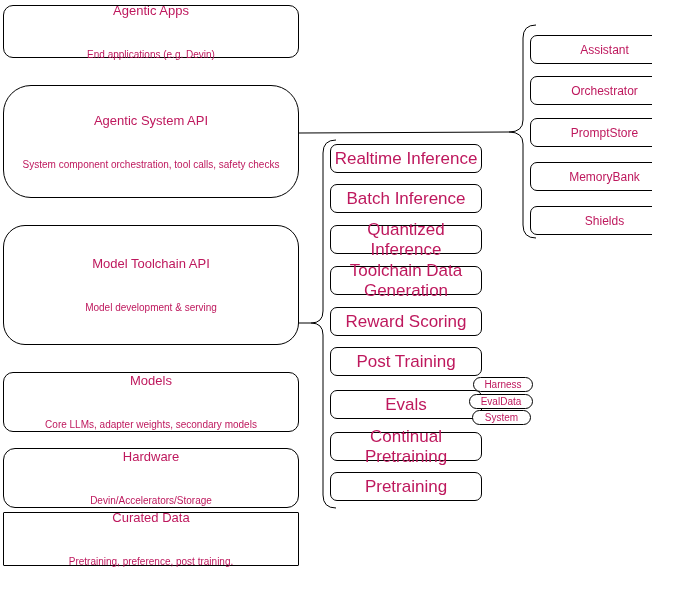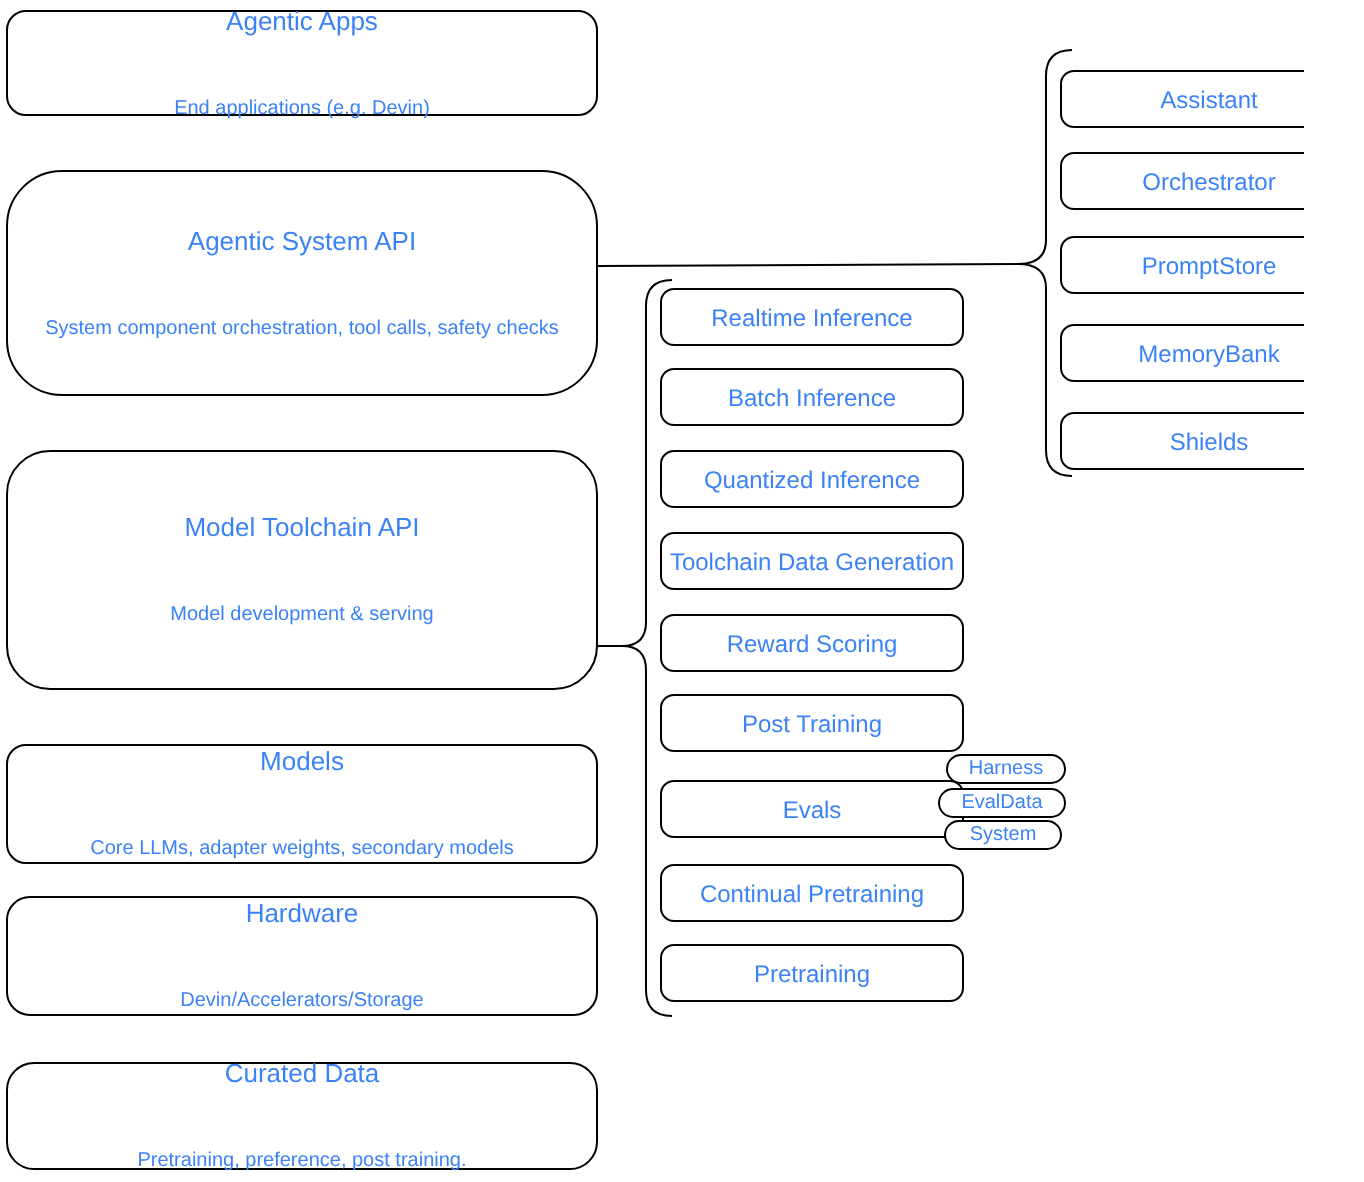--- a/index.html
+++ b/index.html
@@ -2,21 +2,21 @@
 <html><head>
 <meta charset="utf-8">
 <style>
   html, body { margin: 0; padding: 0; background: #ffffff; }
   .canvas {
     position: relative;
     width: 652px;
     height: 591px;
     background: #ffffff;
     font-family: "Liberation Sans", sans-serif;
-    color: #3b82f6;
+    color: #be185d;
     overflow: hidden;
   }
   .overlay {
     position: absolute;
     left: 0; top: 0;
     width: 682px; height: 591px;
     z-index: 1;
   }
   .node {
     position: absolute;
@@ -29,21 +29,21 @@
     justify-content: center;
     text-align: center;
     z-index: 2;
   }
   .lbox { left: 3px; width: 296px; }
   .lbox .t { font-size: 13px; line-height: 17px; }
   .lbox .s { font-size: 10px; line-height: 15px; margin-top: 28px; }
   .mbox {
     left: 330px; width: 152px; height: 29px;
     border-radius: 7px;
-    font-size: 12px;
+    font-size: 17px;
     justify-content: center;
   }
   .rbox {
     left: 530px; width: 149px; height: 29px;
     border-radius: 7px;
     font-size: 12px;
   }
   .pill {
     position: absolute;
     box-sizing: border-box;
@@ -91,21 +91,21 @@
   <div class="node lbox" style="top:225px;height:120px;border-radius:22px">
     <div class="t">Model Toolchain API</div>
     <div class="s">Model development &amp; serving</div>
   </div>
 
   <div class="node lbox" style="top:448px;height:60px;border-radius:12px">
     <div class="t">Hardware</div>
     <div class="s">Devin/Accelerators/Storage</div>
   </div>
 
-  <div class="node lbox" style="top:531px;height:54px;border-radius:14px">
+  <div class="node lbox" style="top:512px;height:54px;border-radius:1px">
     <div class="t">Curated Data</div>
     <div class="s">Pretraining, preference, post training.</div>
   </div>
 
   <div class="node mbox" style="top:144px">Realtime Inference</div>
   <div class="node mbox" style="top:184px">Batch Inference</div>
   <div class="node mbox" style="top:225px">Quantized Inference</div>
   <div class="node mbox" style="top:266px">Toolchain Data Generation</div>
   <div class="node mbox" style="top:307px">Reward Scoring</div>
   <div class="node mbox" style="top:347px">Post Training</div>

